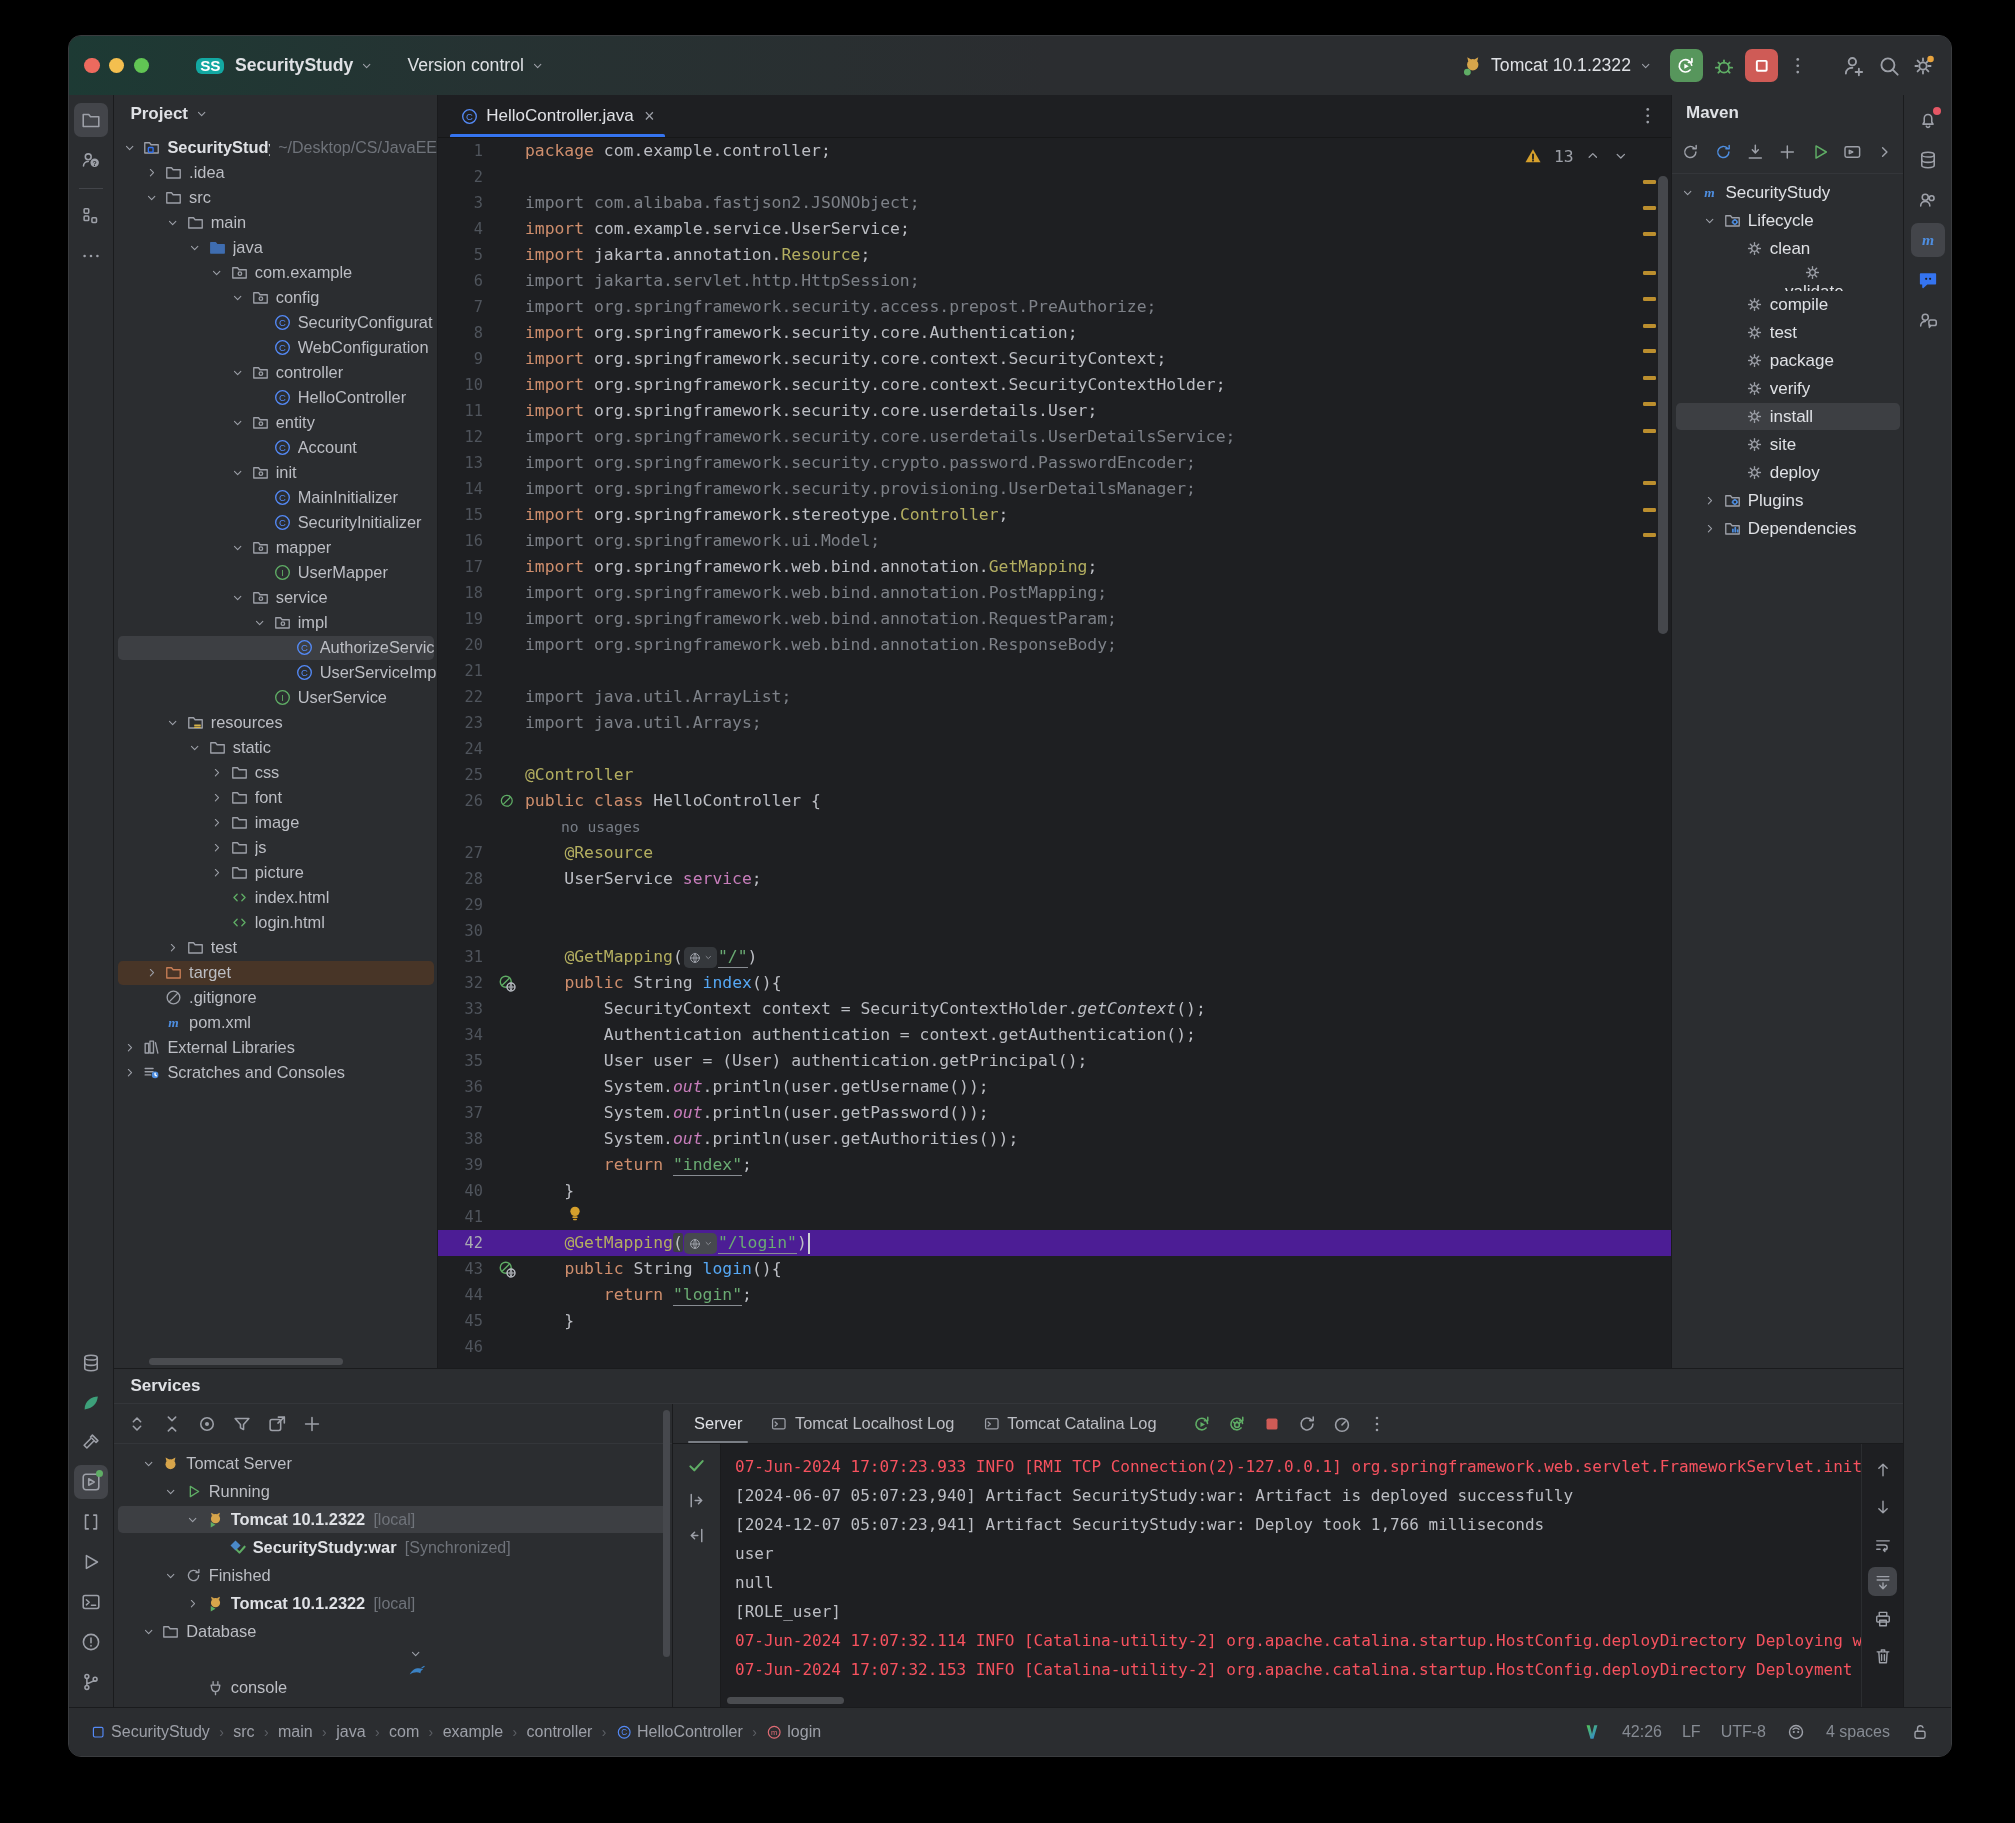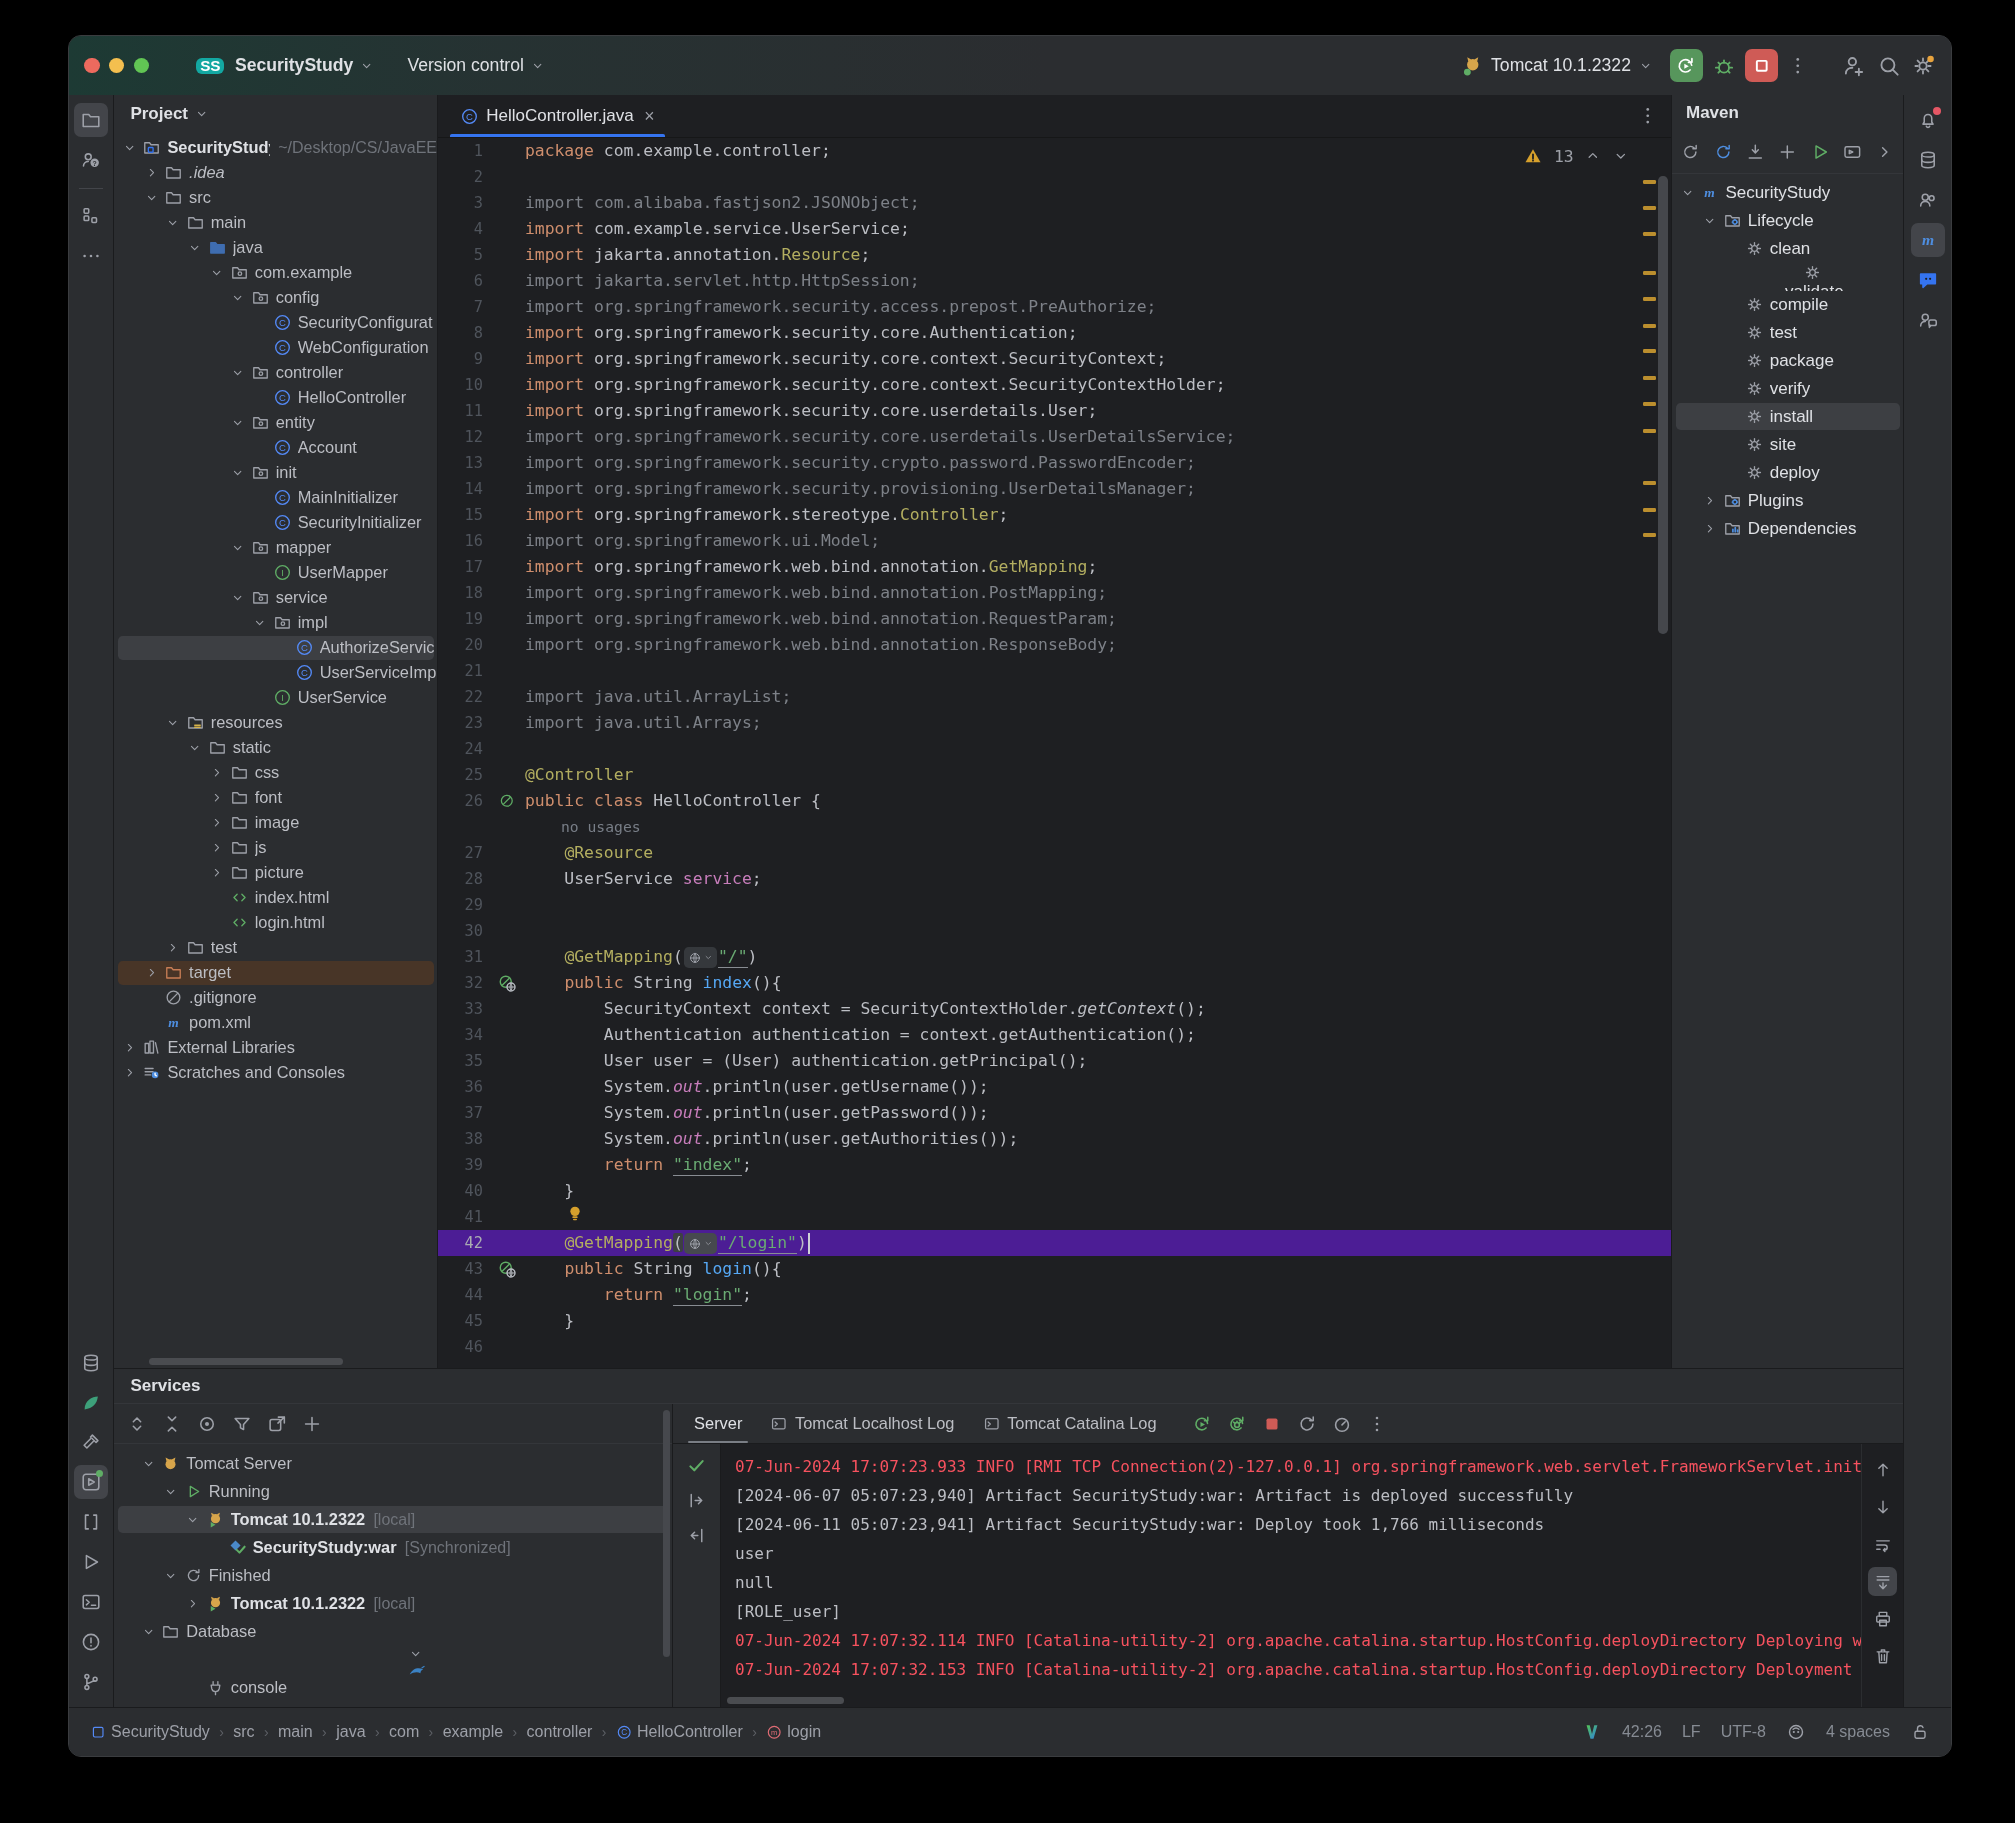--- a/index.html
+++ b/index.html
@@ -362,21 +362,21 @@
                     <span class="ic" style="width: 19px; height: 19px;">
                       <svg width="100%" height="100%" viewBox="0 0 24 24" fill="none" stroke="currentColor" stroke-width="1.7" stroke-linecap="round" stroke-linejoin="round">
                         <path d="M3.5 6h6l2 2.5h9V19h-17z"></path>
                         <rect x="8" y="12" width="6" height="6" rx="1" fill="#2b2d30" stroke="#3574f0"></rect>
                       </svg>
                     </span>
                   </span>
                   <span class="lbl">SecurityStudy</span>
                   <span class="sfx">~/Desktop/CS/JavaEE</span>
                 </div>
-                <div class="trow" style="padding-left: 26.4px; font-style: italic;">
+                <div class="trow" style="padding-left: 26.4px;">
                   <span class="slot">
                     <span class="ic" style="width: 15.3px; height: 15.3px;">
                       <svg width="100%" height="100%" viewBox="0 0 24 24" fill="none" stroke="currentColor" stroke-width="1.7" stroke-linecap="round" stroke-linejoin="round">
                         <path d="M10 7l5 5-5 5"></path>
                       </svg>
                     </span>
                   </span>
                   <span class="ric">
                     <span class="ic" style="width: 19px; height: 19px;">
                       <svg width="100%" height="100%" viewBox="0 0 24 24" fill="none" stroke="currentColor" stroke-width="1.7" stroke-linecap="round" stroke-linejoin="round">
@@ -1784,21 +1784,21 @@
                     </span>
                     <span class="ic" style="width: 21px; height: 21px;">
                       <svg width="100%" height="100%" viewBox="0 0 24 24" fill="none" stroke="currentColor" stroke-width="1.7" stroke-linecap="round" stroke-linejoin="round">
                         <path d="M18 5v14M13.5 12H6m0 0l3.8-3.8M6 12l3.8 3.8"></path>
                       </svg>
                     </span>
                   </div>
                 <div class="clog" id="clog">
                   <div class="logline red">07-Jun-2024 17:07:23.933 INFO [RMI TCP Connection(2)-127.0.0.1] org.springframework.web.servlet.FrameworkServlet.initServle</div>
                     <div class="logline white">[2024-06-07 05:07:23,940] Artifact SecurityStudy:war: Artifact is deployed successfully</div>
-                    <div class="logline white">[2024-06-11 05:07:23,941] Artifact SecurityStudy:war: Deploy took 1,766 milliseconds</div>
+                    <div class="logline white">[2024-12-07 05:07:23,941] Artifact SecurityStudy:war: Deploy took 1,766 milliseconds</div>
                     <div class="logline white">user</div>
                     <div class="logline white">null</div>
                     <div class="logline white">[ROLE_user]</div>
                     <div class="logline red">07-Jun-2024 17:07:32.114 INFO [Catalina-utility-2] org.apache.catalina.startup.HostConfig.deployDirectory Deploying web app</div>
                     <div class="logline red">07-Jun-2024 17:07:32.153 INFO [Catalina-utility-2] org.apache.catalina.startup.HostConfig.deployDirectory Deployment of web</div>
                     <div class="hthumb2"></div>
                 </div>
                 <div class="cicons" id="cicons">
                     <div class="sicon">
                       <span class="ic" style="width: 20px; height: 20px;">

